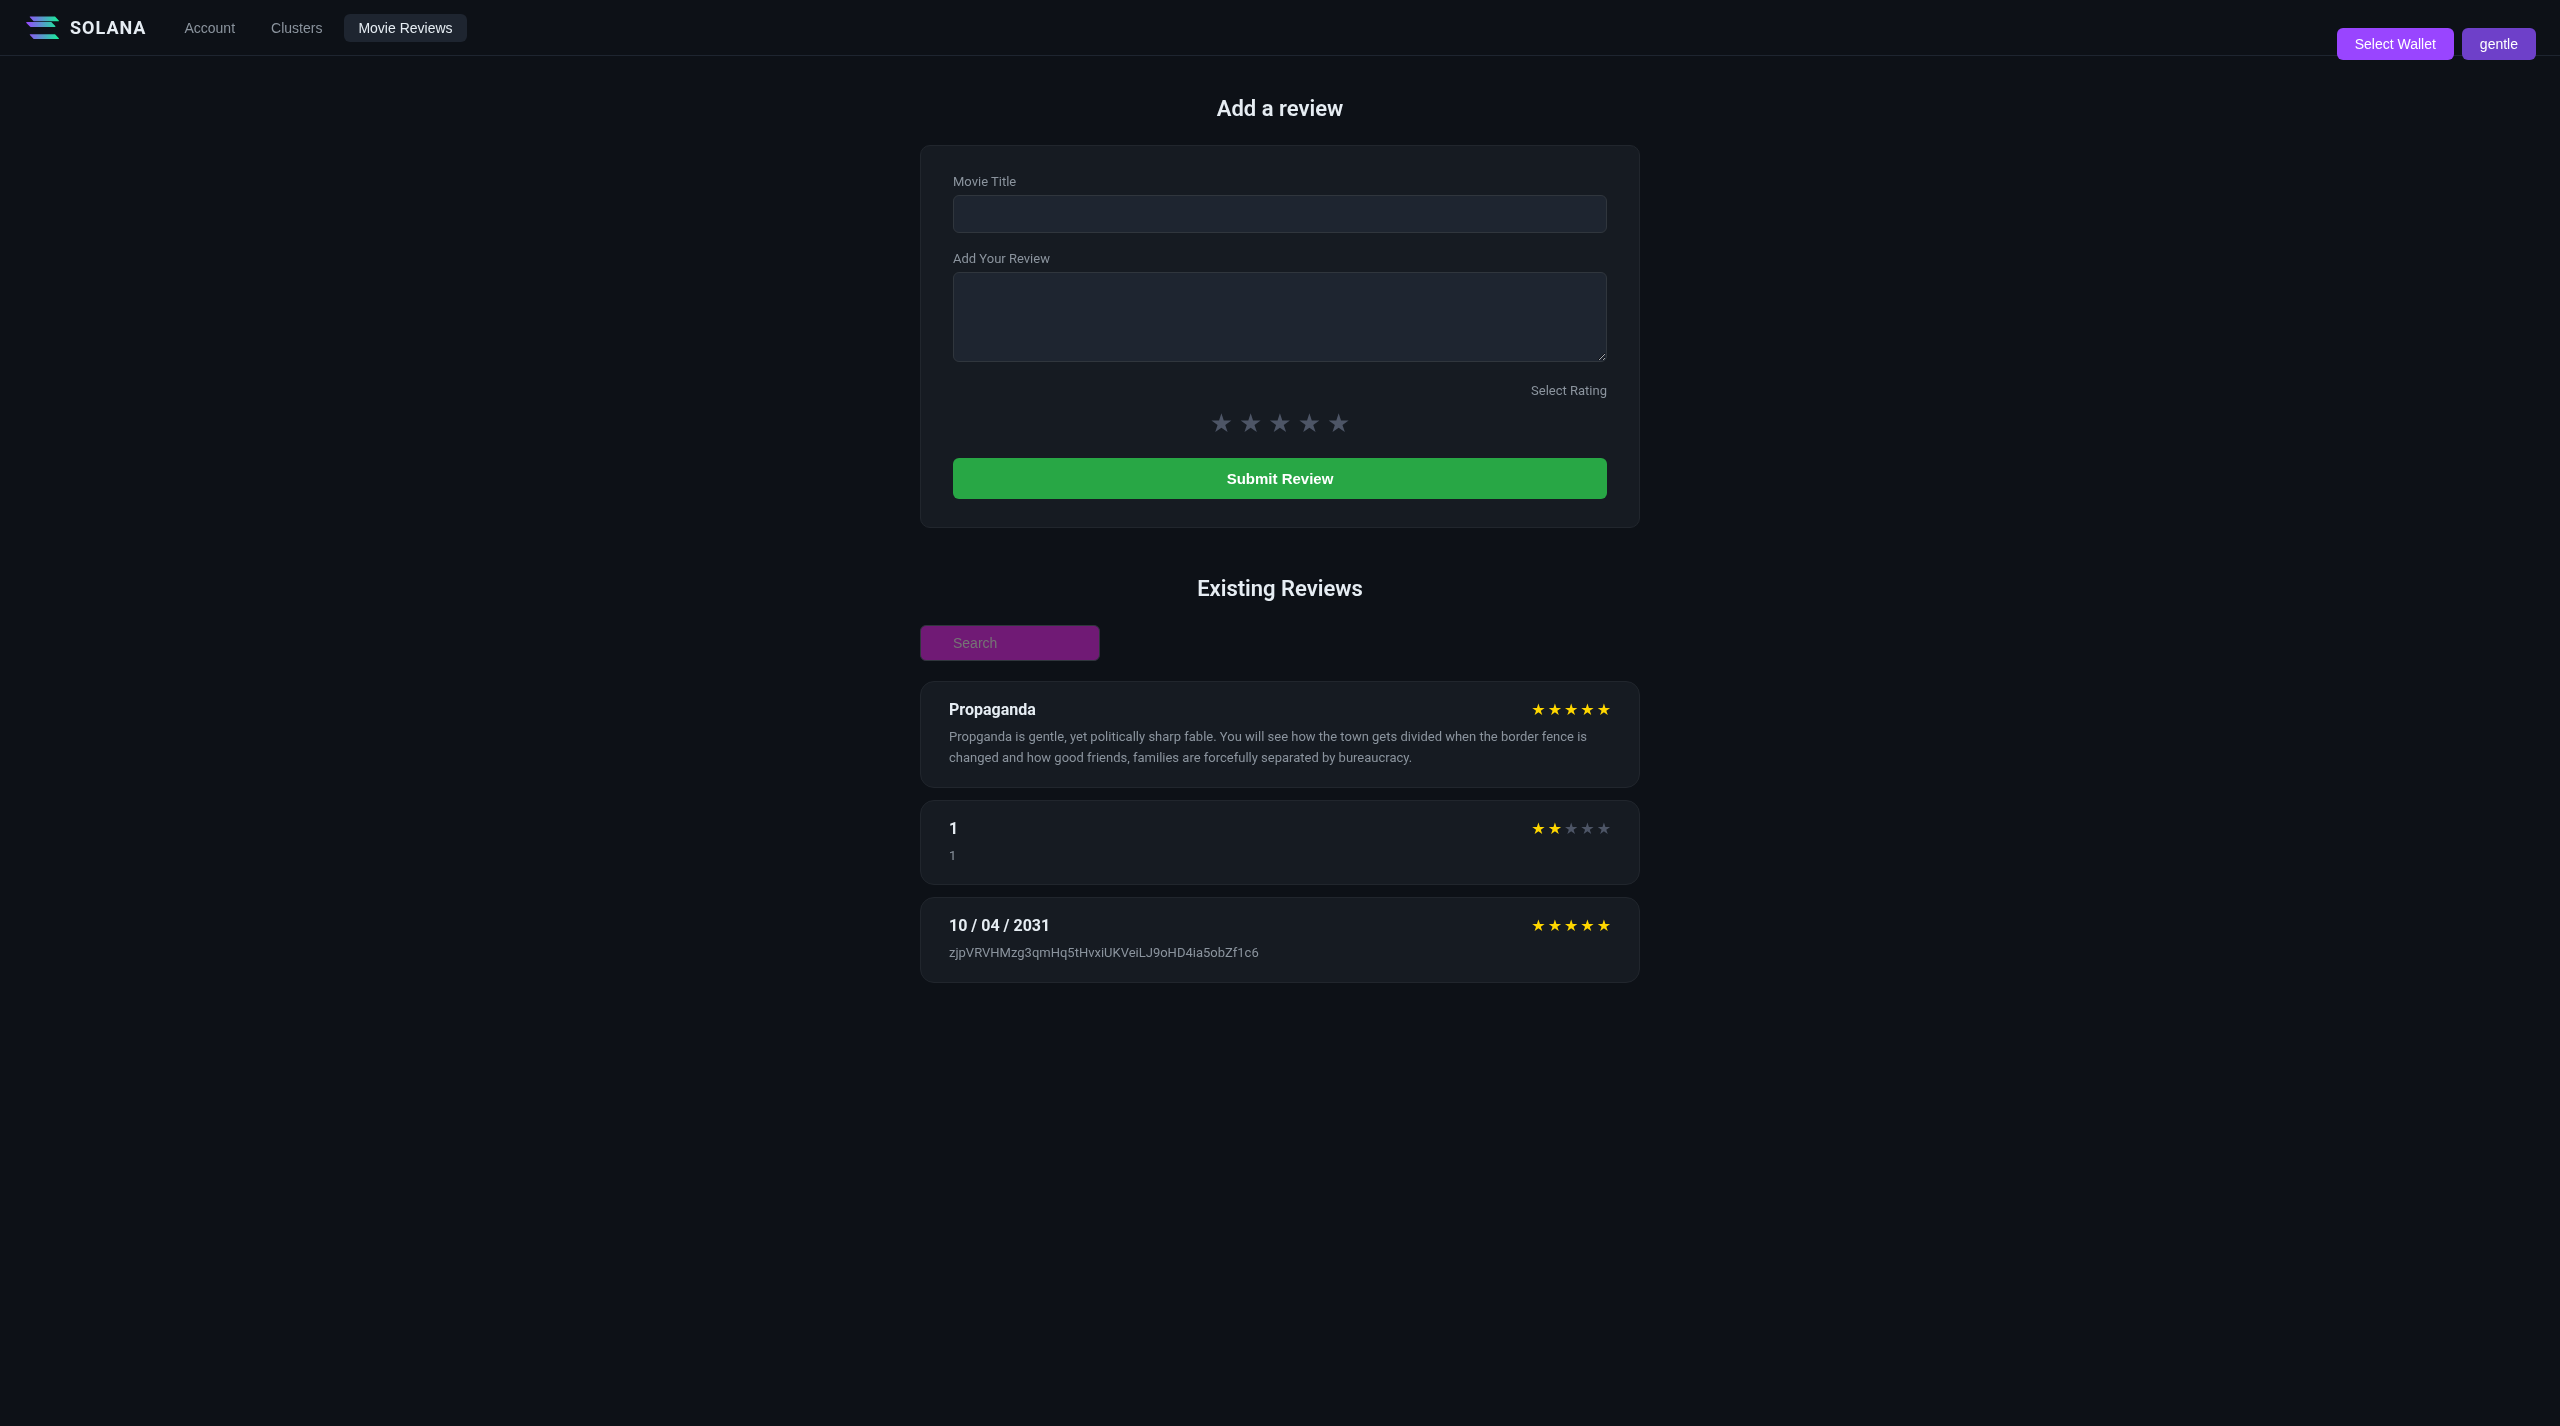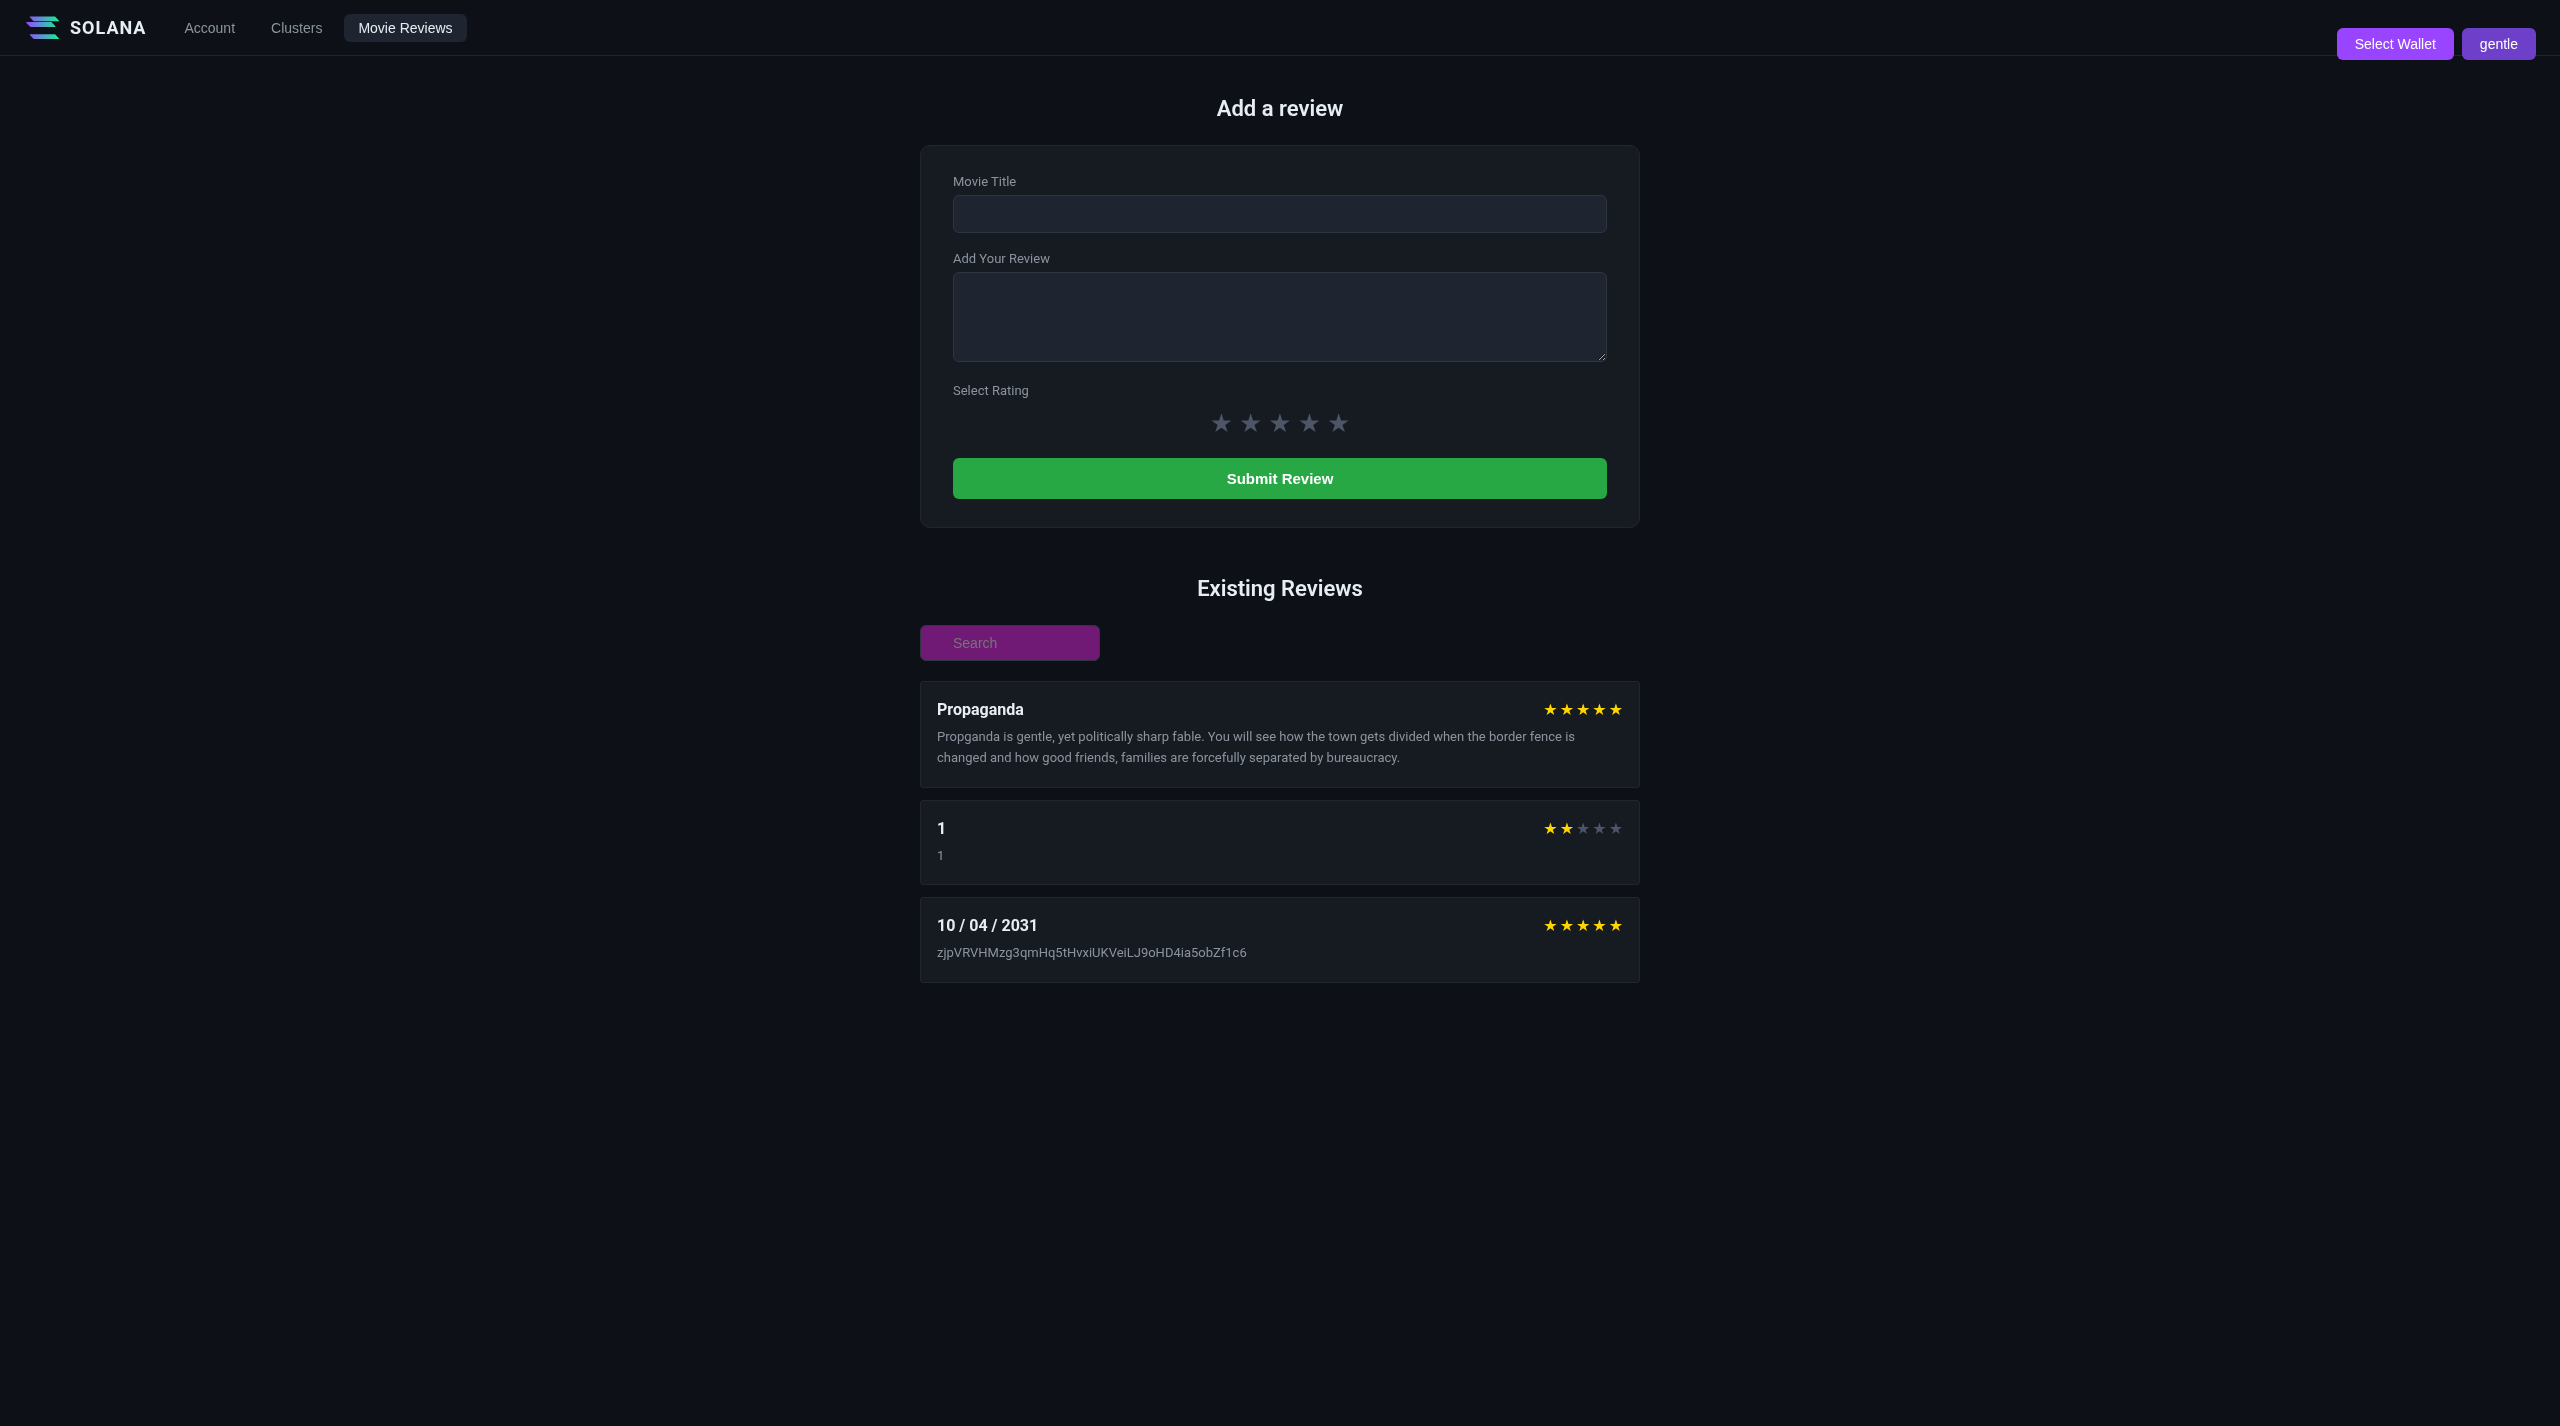--- a/index.html
+++ b/index.html
@@ -146,21 +146,21 @@
       padding: 10px 14px;
       font-size: 14px;
       outline: none;
       resize: vertical;
       min-height: 90px;
       margin-bottom: 18px;
       font-family: inherit;
     }
 
     .rating-section {
-      text-align: left;
+      text-align: right;
       margin-bottom: 20px;
     }
 
     .rating-label {
       font-size: 13px;
       color: #8b949e;
       margin-bottom: 10px;
     }
 
     .star-rating {
@@ -205,22 +205,22 @@
       padding: 9px 32px;
       font-size: 14px;
       outline: none;
       margin-bottom: 20px;
       display: block;
     }
 
     .review-card {
       background: #161b22;
       border: 1px solid #21262d;
-      border-radius: 3px;
-      padding: 18px 16px;
+      border-radius: 14px;
+      padding: 18px 28px;
       margin-bottom: 12px;
     }
 
     .review-card-header {
       display: flex;
       justify-content: space-between;
       align-items: flex-start;
       margin-bottom: 8px;
     }
 

